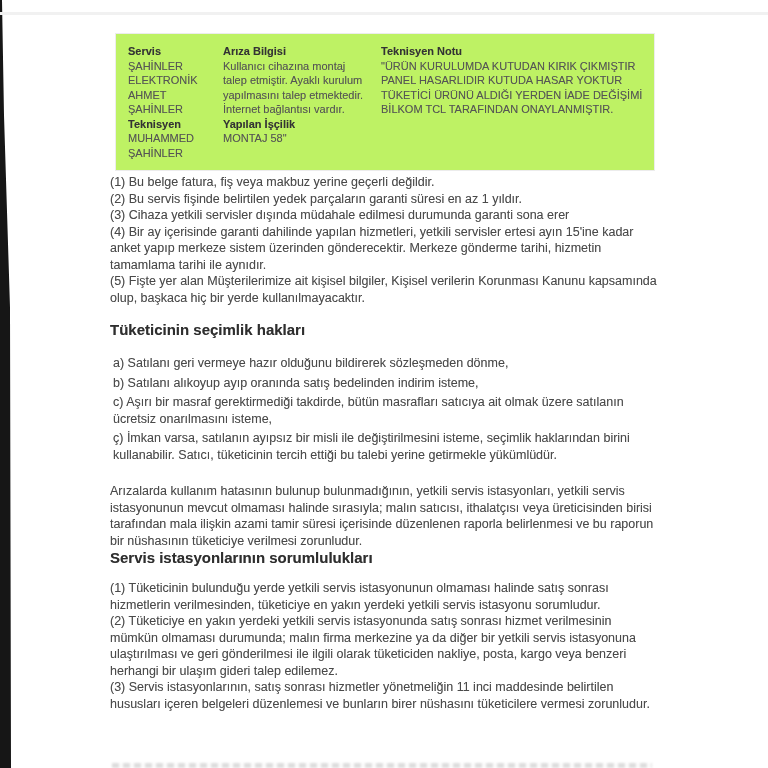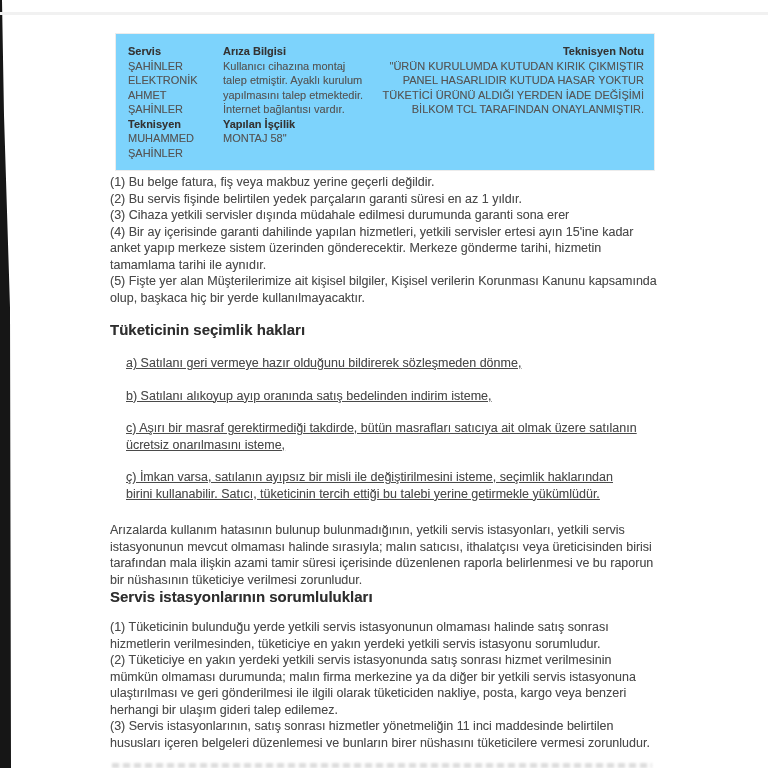--- a/index.html
+++ b/index.html
@@ -26,44 +26,44 @@
   .page {
     position: absolute; left: 110px; top: 0; width: 548px; height: 768px;
   }
   .doc-text {
     font-size: 12.5px; line-height: 16.5px; color: #4a4a4a;
     text-shadow: 0 0 0.6px rgba(80,80,80,0.35);
   }
   .info-table {
     margin: 33px 0 0 5px;
     width: 540px; min-height: 124px;
-    background: #7dd3fc;
+    background: #bef264;
     border: 1px solid #ececec;
     display: flex;
     padding: 10px 10px 10px 12px;
     font-size: 11px; line-height: 14.5px;
     color: #555;
     text-shadow: 0 0 0.6px rgba(80,80,80,0.35);
   }
   .info-col-label { font-weight: bold; color: #333; }
   .col-service   { width: 95px;  padding-right: 10px; }
   .col-fault     { width: 158px; padding-right: 12px; }
-  .col-technote  { flex: 1; text-align: right; }
+  .col-technote  { flex: 1; }
   .col-service .info-col-value { width: 82px; }
   .notes { margin-top: 3px; }
   .notes p { margin: 0; }
   .h-section {
     font-size: 15px; font-weight: bold; color: #2e2e2e;
     text-shadow: 0 0 0.5px rgba(40,40,40,0.4);
   }
   .h1-pos { margin-top: 15px; }
   .h2-pos { margin-top: 0; }
   .intro { margin-top: 24px; }
   .options { margin-top: 17px; }
-  .options p { margin: 16px; text-decoration: underline; }
+  .options p { margin: 3px; }
   .closing { margin-top: 20px; }
   .resp-items { margin-top: 14px; }
   .resp-items p { margin: 0; }
   
   .cutoff-line {
     position: absolute; left: 112px; top: 763px; width: 540px; height: 5px;
     background: repeating-linear-gradient(90deg,
       rgba(120,120,120,0.45) 0 7px, rgba(120,120,120,0.05) 7px 11px);
     filter: blur(1.2px);
     opacity: 0.55;

